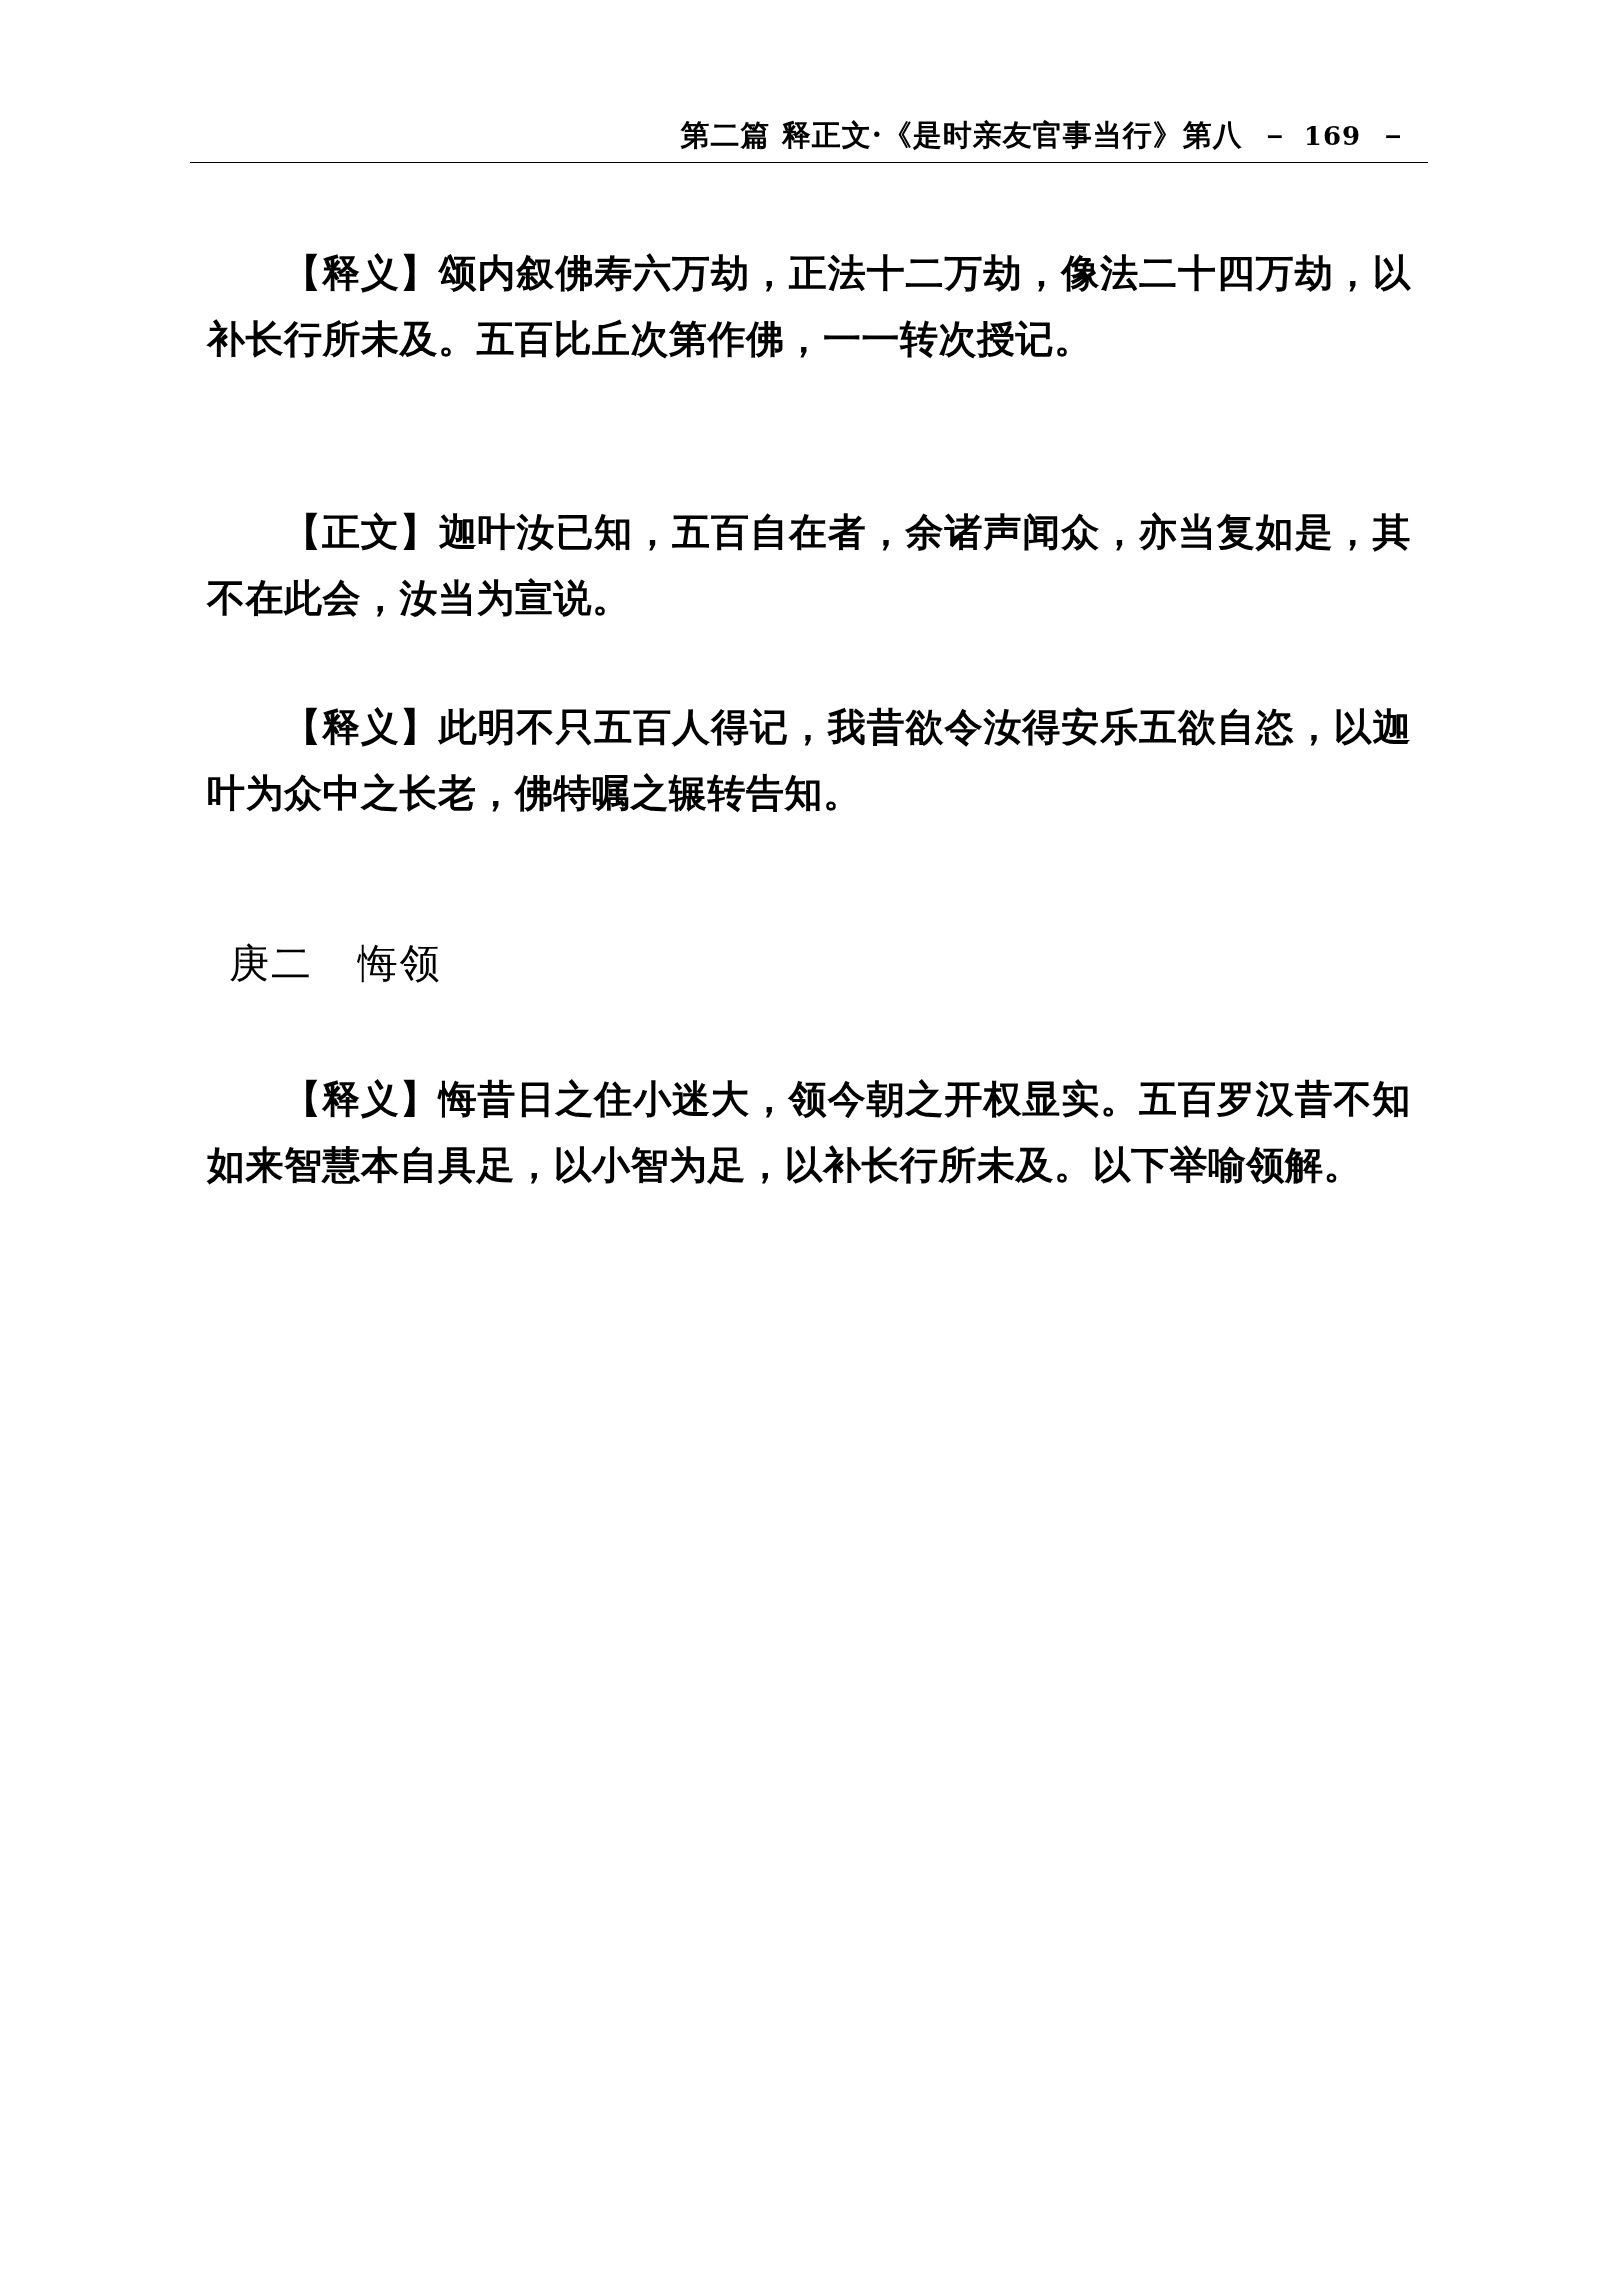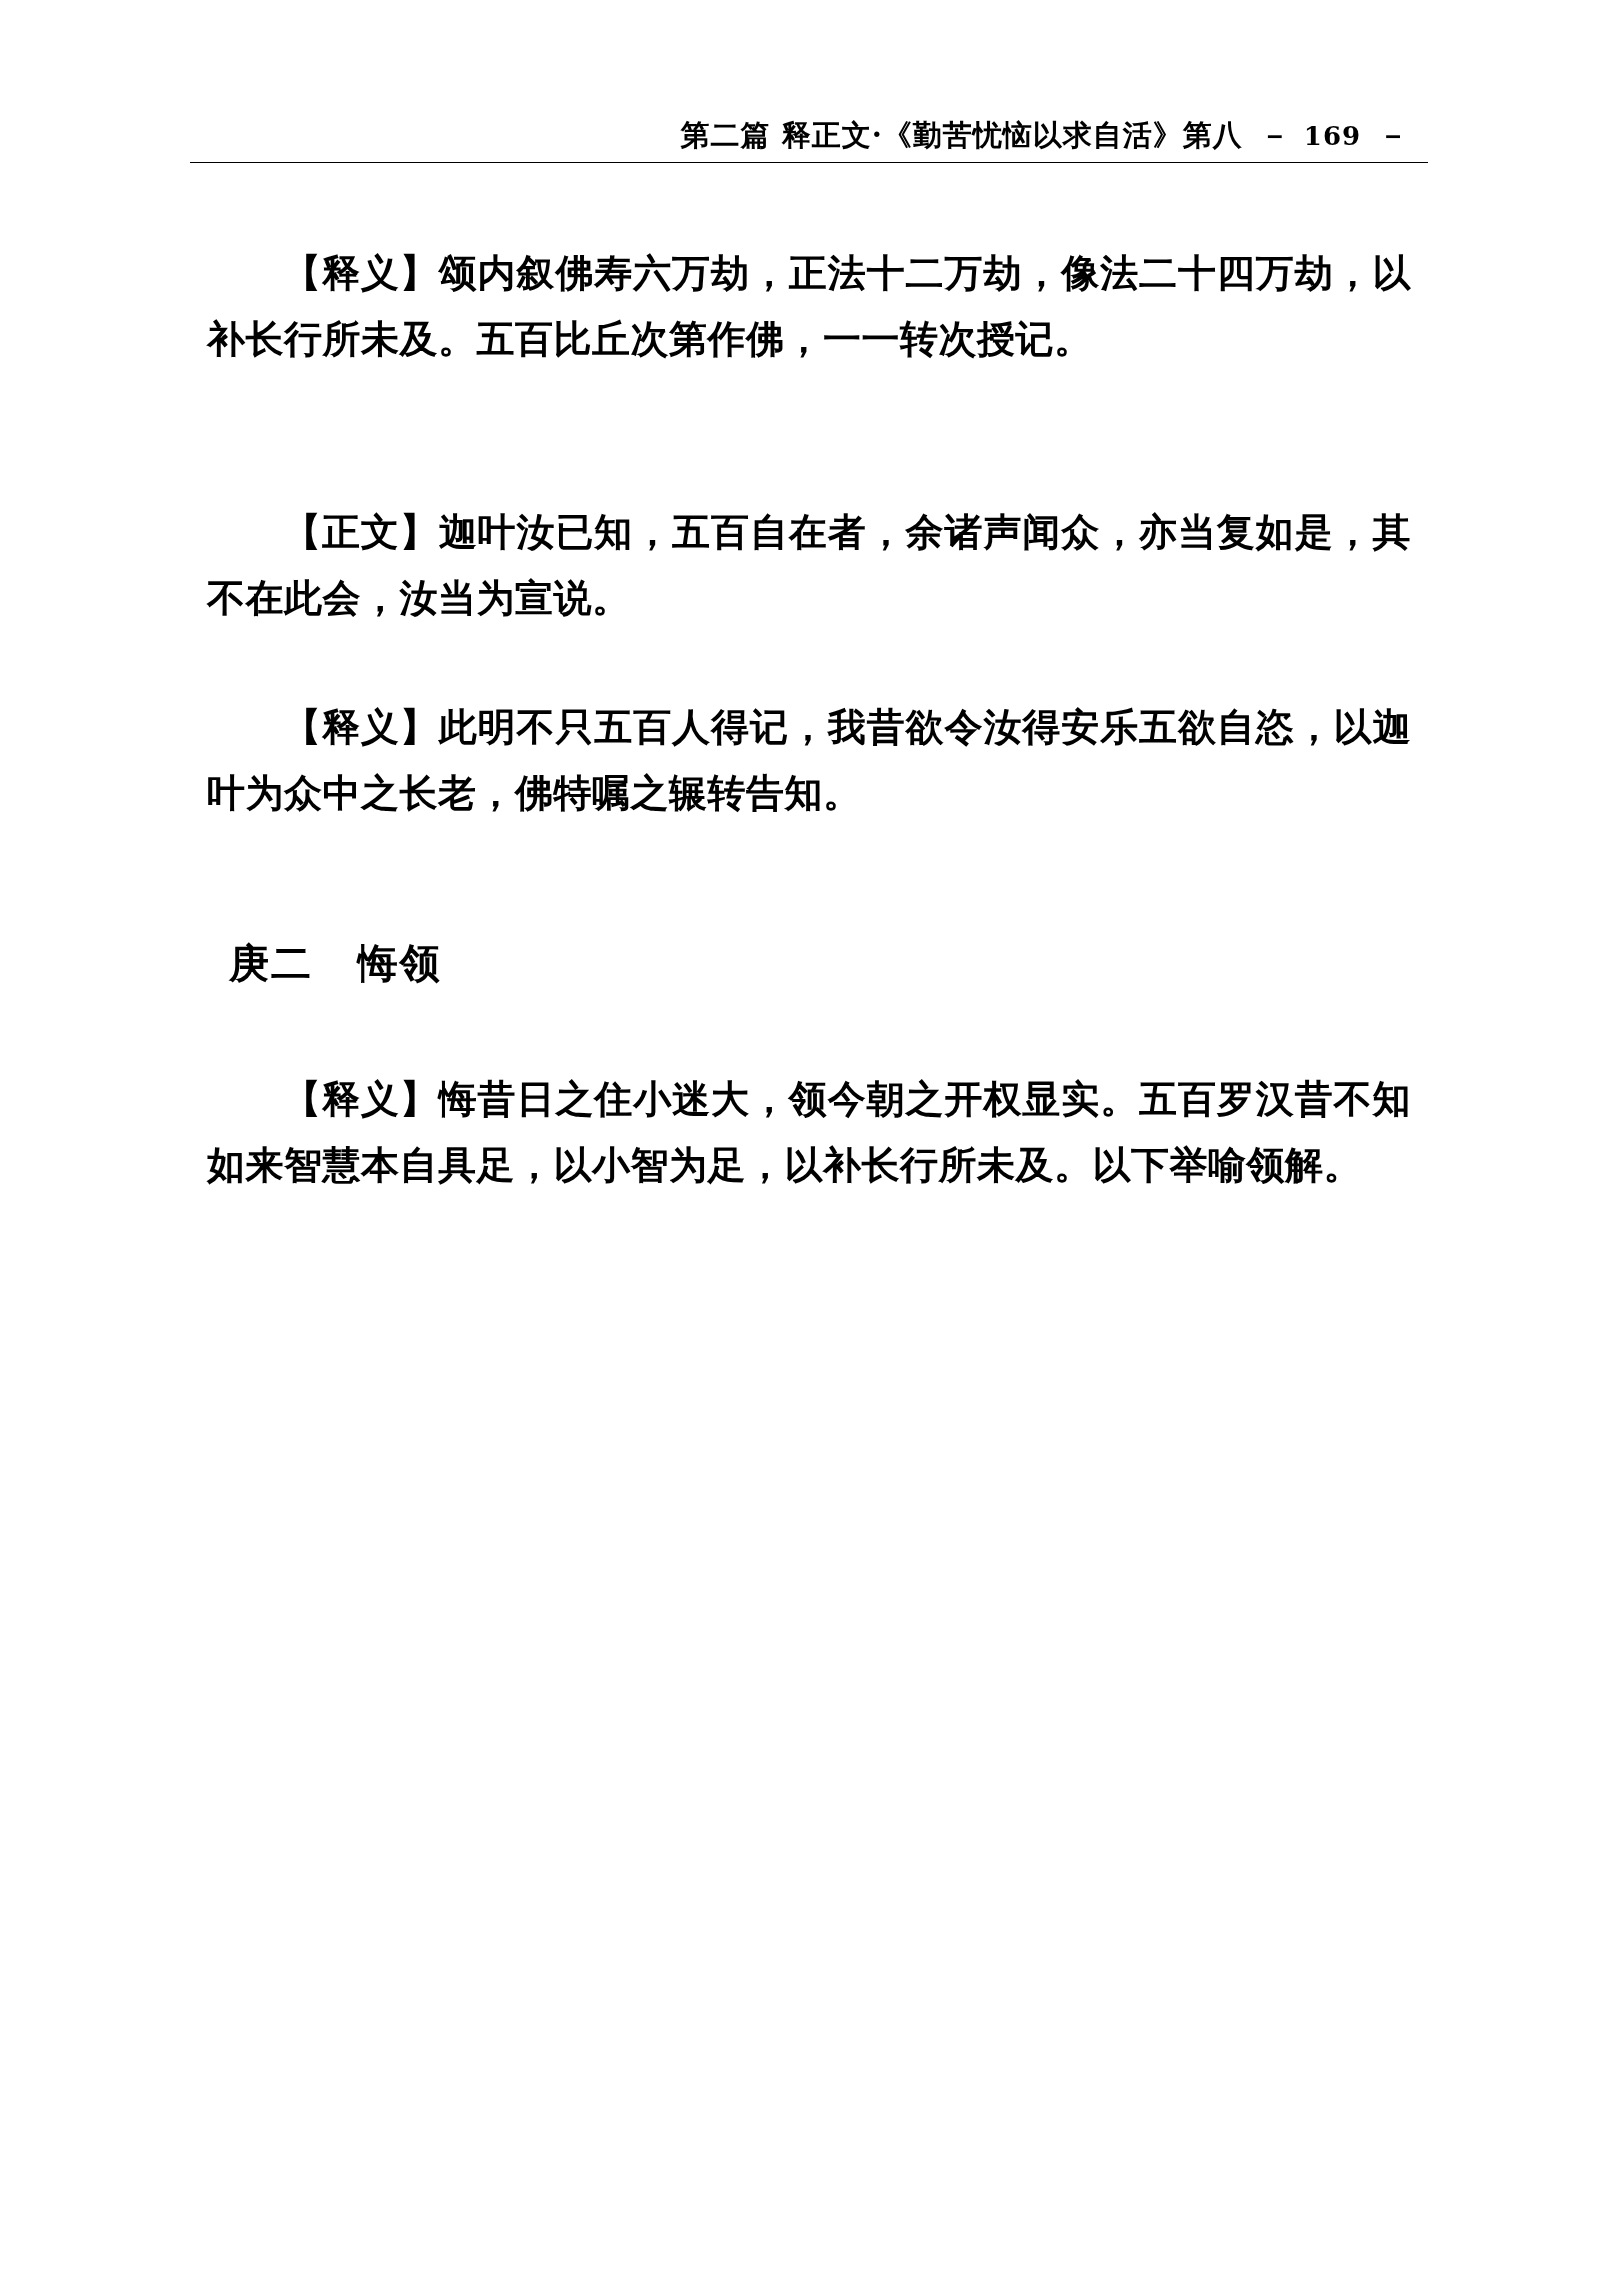--- a/index.html
+++ b/index.html
@@ -77,36 +77,36 @@
   .serif-body {
     font-family: "DejaVu Serif", "Liberation Serif", serif;
     font-weight: bold;
   }
   .sans-body {
     font-family: "DejaVu Sans", "Liberation Sans", sans-serif;
     font-weight: bold;
   }
   .heading {
     font-family: "DejaVu Sans", "Liberation Sans", sans-serif;
-    font-weight: bold;
+    font-weight: normal;
     font-size: 40px;
     letter-spacing: 1.9px;
     text-indent: 39px;
     margin: 0;
   }
   .heading .gap { display: inline-block; width: 45px; }
 </style>
 </head>
 <body>
 
 <div class="page">
   <div class="content">
 
     <div class="header">
-      <span class="htitle">第二篇  释正文·《勤苦忧恼以求自活》第八</span>
+      <span class="htitle">第二篇  释正文·《是时亲友官事当行》第八</span>
       <span class="dash">－</span>
       <span class="pagenum">169</span>
       <span class="dash">－</span>
     </div>
     <div class="header-rule"></div>
 
     <div class="sp-md"></div>
 
     <p class="para indent serif-body"><span class="tag">【释义】</span><span>颂内叙佛寿六万劫，正法十二万劫，像法二十四万劫，以补长行所未及。五百比丘次第作佛，一一转次授记。</span></p>
 

